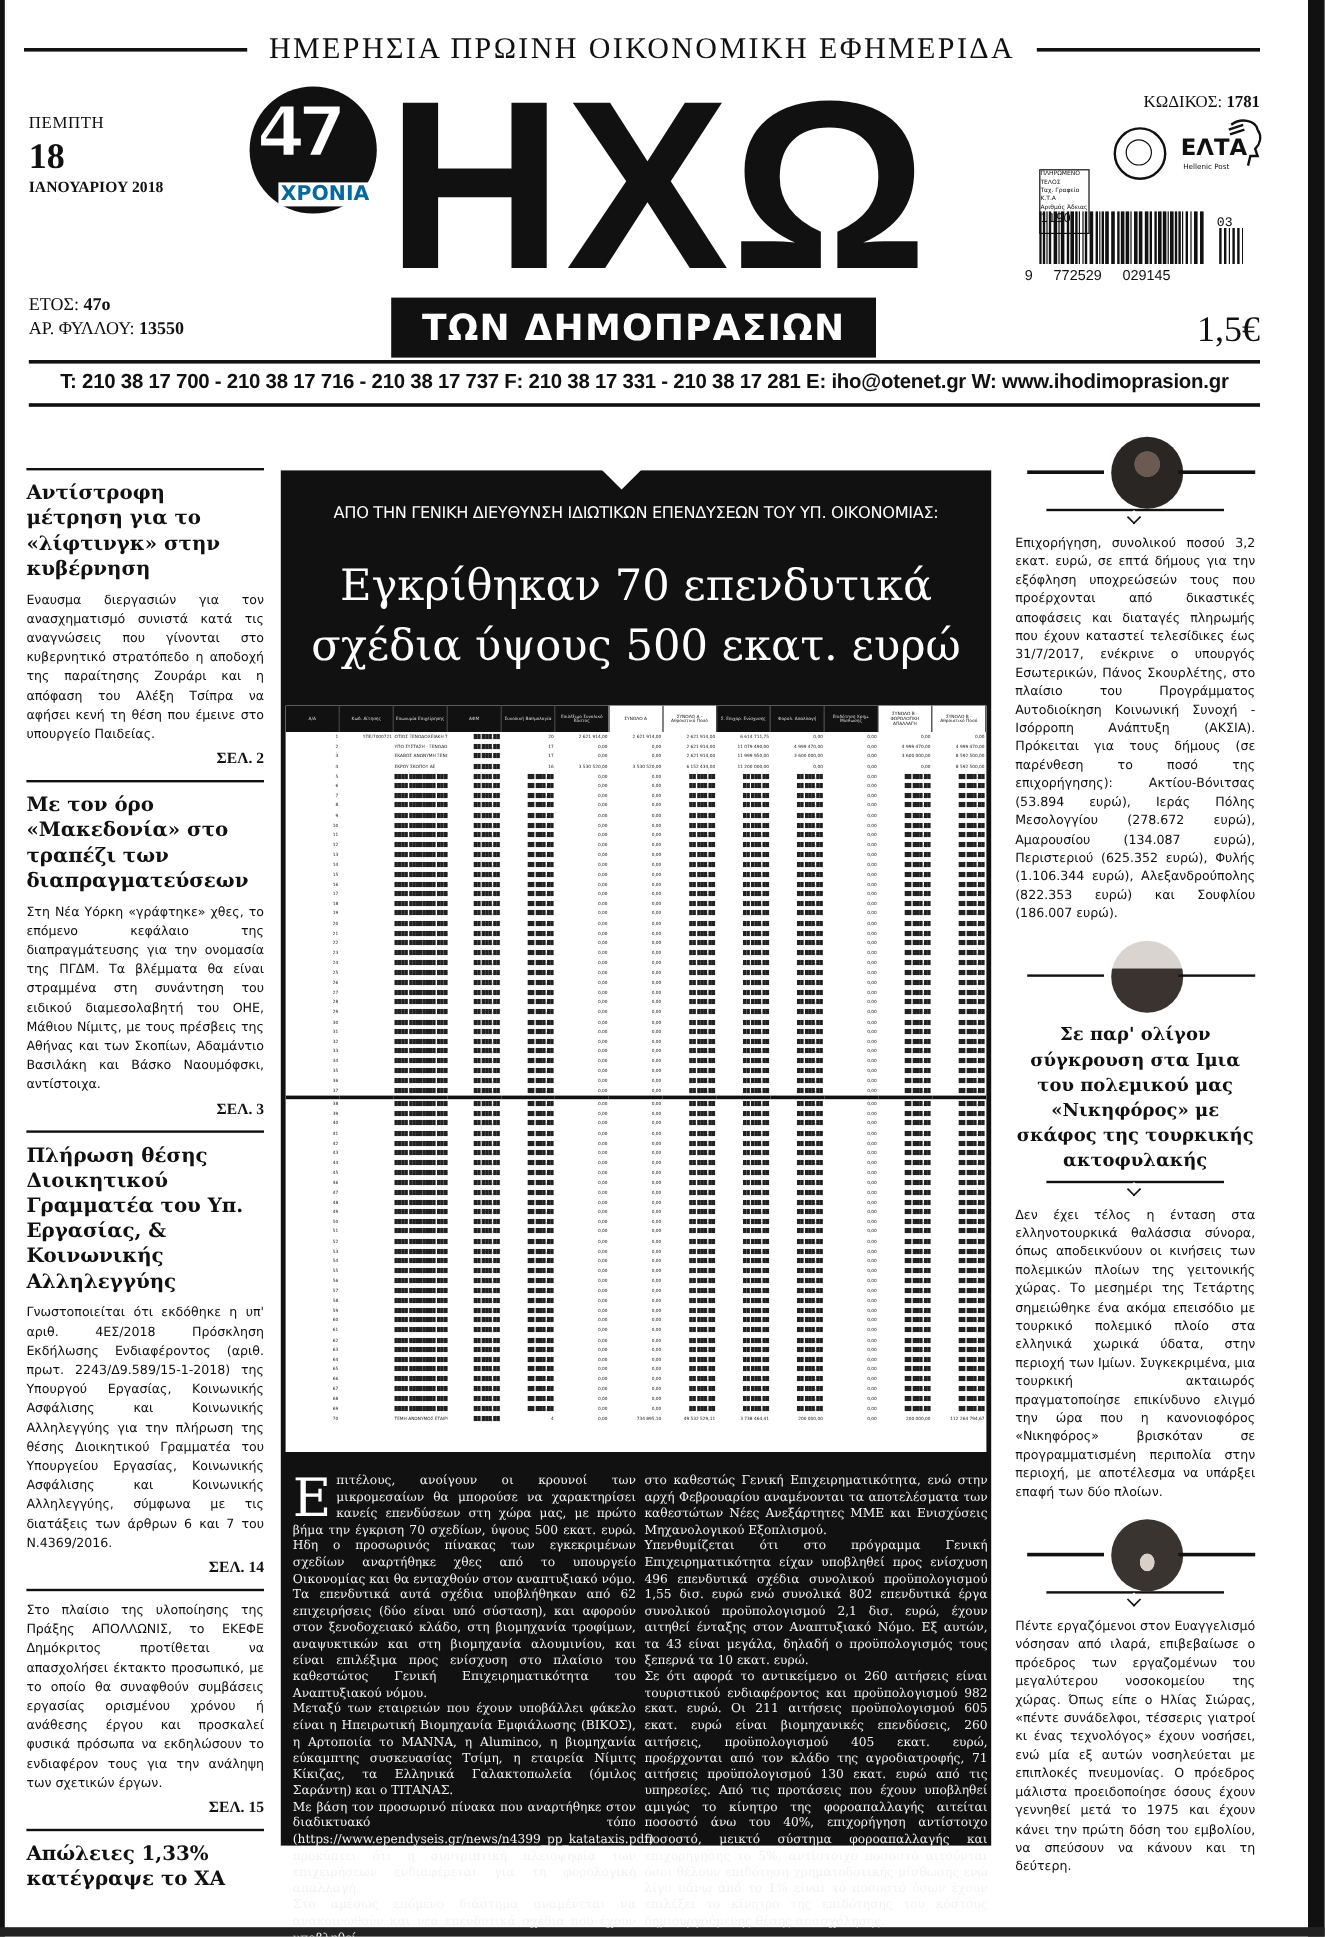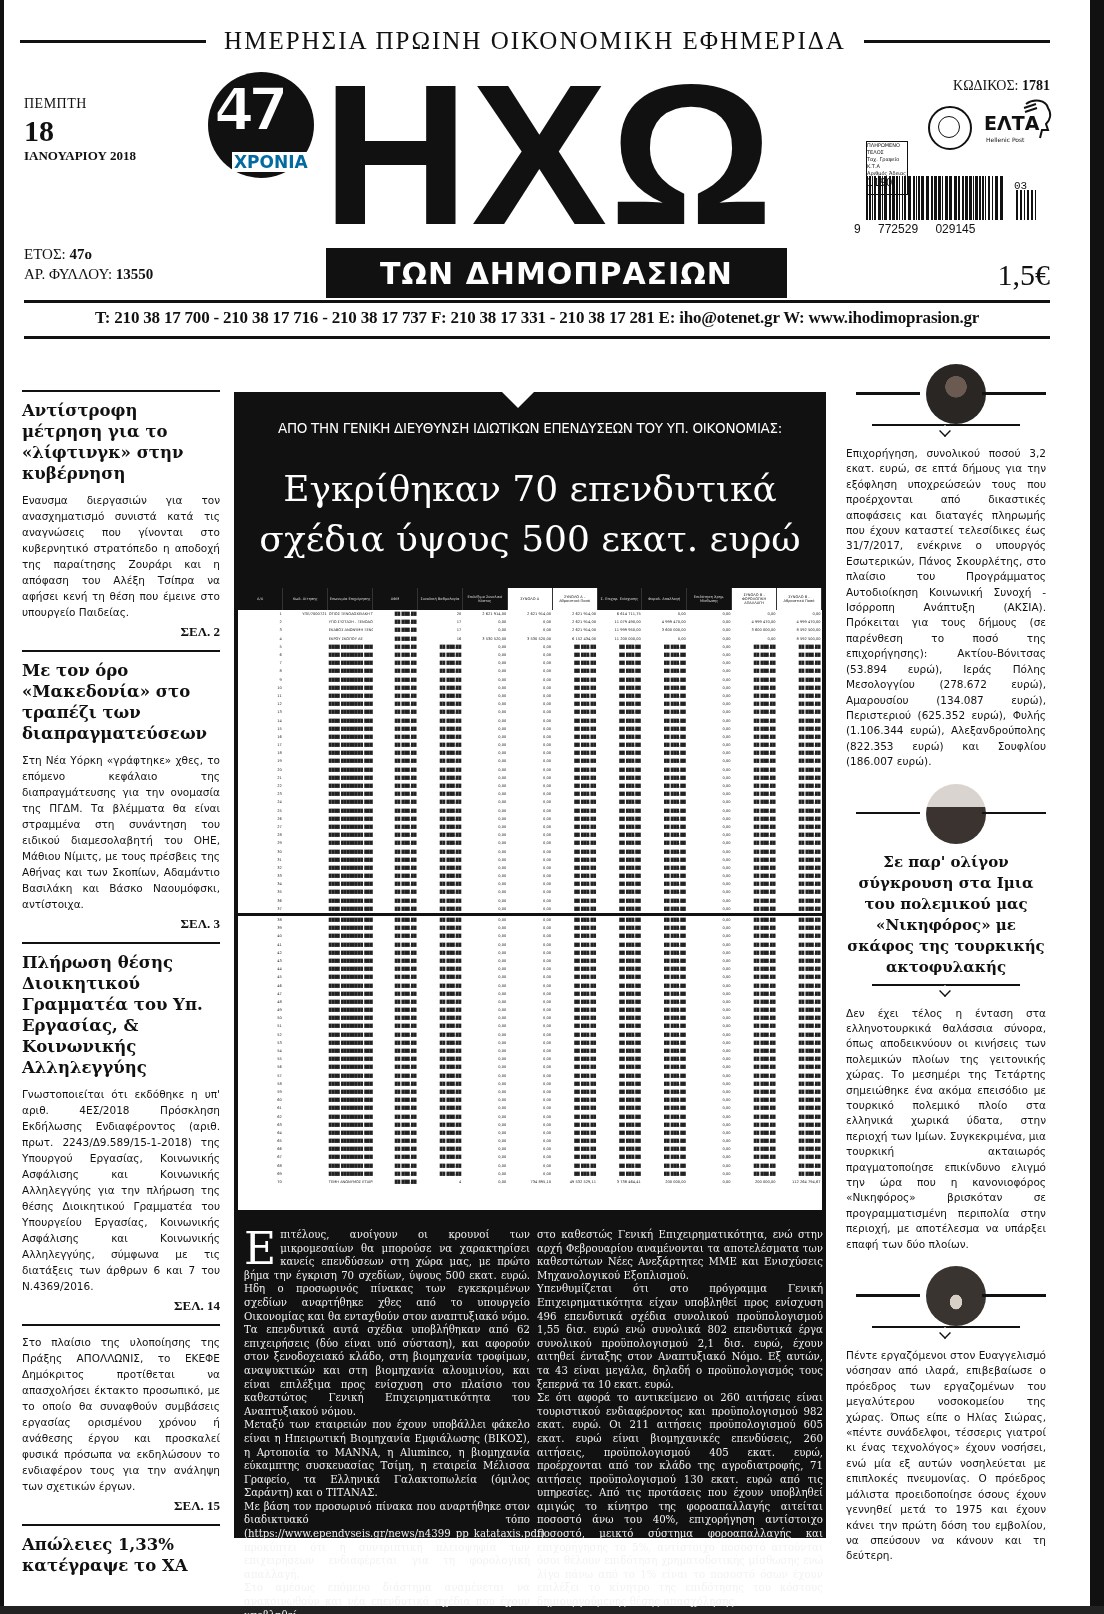--- a/index.html
+++ b/index.html
@@ -18,39 +18,39 @@
 
   .year-block { left: 24px; top: 244px; font-family: "Liberation Serif", serif; font-size: 15px; line-height: 20px; }
   .year-block b { font-weight: bold; text-align: center; }
 
   .badge47 { left: 208px; top: 72px; width: 106px; height: 106px; }
   .badge-circle { position: absolute; left: 0; top: 0; width: 106px; height: 106px; border-radius: 50%; background: #111; }
   .badge-num { position: absolute; left: 6px; top: 4px; font-family: "DejaVu Sans", sans-serif; font-weight: bold; font-size: 58px; color: #fff; letter-spacing: -6px; -webkit-text-stroke: 2px #111; }
   .badge-label { position: absolute; left: 24px; top: 80px; font-family: "DejaVu Sans", sans-serif; font-weight: bold; font-size: 17px; color: #0369a1; background: #fff; padding: 0 2px; }
 
   .logo { left: 322px; top: 70px; font-family: "Liberation Sans", sans-serif; font-weight: bold; font-size: 200px; line-height: 170px; letter-spacing: 2px; transform: scaleX(1.02); transform-origin: left top; }
-  .subtitle-bar { left: 326px; top: 248px; width: 461px; height: 50px; background: #111; color: #fff; display: flex; align-items: center; justify-content: center; font-family: "DejaVu Sans", sans-serif; font-weight: bold; font-size: 30px; letter-spacing: 1px; }
+  .subtitle-bar { left: 326px; top: 248px; width: 404px; height: 50px; background: #111; color: #fff; display: flex; align-items: center; justify-content: center; font-family: "DejaVu Sans", sans-serif; font-weight: bold; font-size: 30px; letter-spacing: 1px; }
 
   .code { right: 54px; top: 78px; font-family: "Liberation Serif", serif; font-size: 14px; }
   .code b { font-weight: bold; }
   .postal-box { left: 866px; top: 104px; width: 40px; height: 52px; border: 1.5px solid #111; font-family: "DejaVu Sans", sans-serif; font-size: 5px; line-height: 7px; margin-top: 37px; }
   .postal-box .pb-num { font-size: 10px; line-height: 12px; }
   .stamp { left: 928px; top: 106px; width: 40px; height: 40px; border-radius: 50%; border: 2px solid #111; }
   .stamp::after { content: ""; position: absolute; left: 8px; top: 8px; width: 20px; height: 20px; border: 1.5px solid #111; border-radius: 50%; }
   .elta { left: 984px; top: 112px; font-family: "DejaVu Sans", sans-serif; font-weight: bold; font-size: 19px; }
   .elta-sub { left: 986px; top: 136px; font-family: "DejaVu Sans", sans-serif; font-size: 6px; }
   .elta-icon { left: 1022px; top: 98px; width: 32px; height: 44px; }
 
   .barcode { left: 866px; top: 176px; width: 170px; height: 44px; }
   .barcode-digits { left: 854px; top: 222px; font-family: "Liberation Sans", sans-serif; font-size: 12px; word-spacing: 14px; }
   .barcode-addon { left: 1014px; top: 180px; font-family: Liberation Mono, monospace; font-size: 11px; }
   .price { right: 54px; top: 258px; font-family: "Liberation Serif", serif; font-size: 30px; }
 
   .contact-top-rule { left: 24px; top: 300px; width: 1026px; height: 3px; background: #111; }
-  .contact { left: 24px; top: 308px; width: 1026px; text-align: center; font-family: Liberation Serif, serif; font-weight: bold; font-size: 17px; letter-spacing: -0.2px; }
+  .contact { left: 24px; top: 308px; width: 1026px; text-align: center; font-family: Liberation Sans, sans-serif; font-weight: bold; font-size: 17px; letter-spacing: -0.2px; }
   .contact-bottom-rule { left: 24px; top: 336px; width: 1026px; height: 3px; background: #111; }
 
   
   .leftcol { left: 22px; top: 390px; width: 198px; }
   .lstory { border-top: 2.5px solid #111; padding-top: 8px; margin-bottom: 8px; }
   .lhead { font-family: "DejaVu Serif", serif; font-weight: bold; font-size: 16.5px; line-height: 21px; margin-bottom: 8px; }
   .lbody { font-family: "DejaVu Sans", sans-serif; font-size: 10.5px; line-height: 16px; text-align: justify; }
   .lpage { font-family: "Liberation Serif", serif; font-weight: bold; font-size: 13px; text-align: right; margin-top: 4px; margin-bottom: 10px; }
 
   
@@ -1303,21 +1303,21 @@
             <td>112 264 794,67</td>
           </tr>
         </tbody>
     </table>
 
   </div>
 
   <div class="art art-left">
     <p><span class="dropcap" id="dropcap">Ε</span><span id="lead-first">πιτέλους, ανοίγουν οι κρουνοί των μικρομεσαίων θα μπορούσε να χαρακτηρίσει κανείς επενδύσεων στη χώρα μας, με πρώτο βήμα την έγκριση 70 σχεδίων, ύψους 500 εκατ. ευρώ. Ηδη ο προσωρινός πίνακας των εγκεκριμένων σχεδίων αναρτήθηκε χθες από το υπουργείο Οικονομίας και θα ενταχθούν στον αναπτυξιακό νόμο.</span></p>
     <p>Τα επενδυτικά αυτά σχέδια υποβλήθηκαν από 62 επιχειρήσεις (δύο είναι υπό σύσταση), και αφορούν στον ξενοδοχειακό κλάδο, στη βιομηχανία τροφίμων, αναψυκτικών και στη βιομηχανία αλουμινίου, και είναι επιλέξιμα προς ενίσχυση στο πλαίσιο του καθεστώτος Γενική Επιχειρηματικότητα του Αναπτυξιακού νόμου.</p>
-    <p>Μεταξύ των εταιρειών που έχουν υποβάλλει φάκελο είναι η Ηπειρωτική Βιομηχανία Εμφιάλωσης (ΒΙΚΟΣ), η Αρτοποιία το ΜΑΝΝΑ, η Aluminco, η βιομηχανία εύκαμπτης συσκευασίας Τσίμη, η εταιρεία Μέλισσα Γραφείο, τα Ελληνικά Γαλακτοπωλεία (όμιλος Σαράντη) και ο ΤΙΤΑΝΑΣ.</p>
+    <p>Μεταξύ των εταιρειών που έχουν υποβάλλει φάκελο είναι η Ηπειρωτική Βιομηχανία Εμφιάλωσης (ΒΙΚΟΣ), η Αρτοποιία το ΜΑΝΝΑ, η Aluminco, η βιομηχανία εύκαμπτης συσκευασίας Τσίμη, η εταιρεία Νίμιτς Κίκιζας, τα Ελληνικά Γαλακτοπωλεία (όμιλος Σαράντη) και ο ΤΙΤΑΝΑΣ.</p>
     <p>Με βάση τον προσωρινό πίνακα που αναρτήθηκε στον διαδικτυακό τόπο (https://www.ependyseis.gr/news/n4399_pp_katataxis.pdf) προκύπτει ότι η συντριπτική πλειοψηφία των επιχειρήσεων ενδιαφέρεται για τη φορολογική απαλλαγή.</p>
     <p>Στο αμέσως επόμενο διάστημα αναμένεται να ανακοινωθούν και νέα επενδυτικά σχέδια που έχουν υποβληθεί</p>
   </div>
   <div class="art art-right">
     <p>στο καθεστώς Γενική Επιχειρηματικότητα, ενώ στην αρχή Φεβρουαρίου αναμένονται τα αποτελέσματα των καθεστώτων Νέες Ανεξάρτητες ΜΜΕ και Ενισχύσεις Μηχανολογικού Εξοπλισμού.</p>
     <p>Υπενθυμίζεται ότι στο πρόγραμμα Γενική Επιχειρηματικότητα είχαν υποβληθεί προς ενίσχυση 496 επενδυτικά σχέδια συνολικού προϋπολογισμού 1,55 δισ. ευρώ ενώ συνολικά 802 επενδυτικά έργα συνολικού προϋπολογισμού 2,1 δισ. ευρώ, έχουν αιτηθεί ένταξης στον Αναπτυξιακό Νόμο. Εξ αυτών, τα 43 είναι μεγάλα, δηλαδή ο προϋπολογισμός τους ξεπερνά τα 10 εκατ. ευρώ.</p>
     <p>Σε ότι αφορά το αντικείμενο οι 260 αιτήσεις είναι τουριστικού ενδιαφέροντος και προϋπολογισμού 982 εκατ. ευρώ. Οι 211 αιτήσεις προϋπολογισμού 605 εκατ. ευρώ είναι βιομηχανικές επενδύσεις, 260 αιτήσεις, προϋπολογισμού 405 εκατ. ευρώ, προέρχονται από τον κλάδο της αγροδιατροφής, 71 αιτήσεις προϋπολογισμού 130 εκατ. ευρώ από τις υπηρεσίες. Από τις προτάσεις που έχουν υποβληθεί αμιγώς το κίνητρο της φοροαπαλλαγής αιτείται ποσοστό άνω του 40%, επιχορήγηση αντίστοιχο ποσοστό, μεικτό σύστημα φοροαπαλλαγής και επιχορήγησης το 5%, αντίστοιχο ποσοστό αιτούνται όσοι θέλουν επιδότηση χρηματοδοτικής μίσθωσης ενώ λίγο πάνω από το 1% είναι το ποσοστό όσων έχουν επιλέξει το κίνητρο της επιδότησης του κόστους δημιουργούμενης θέσης απασχόλησης.</p>
   </div>
 </div>
 

